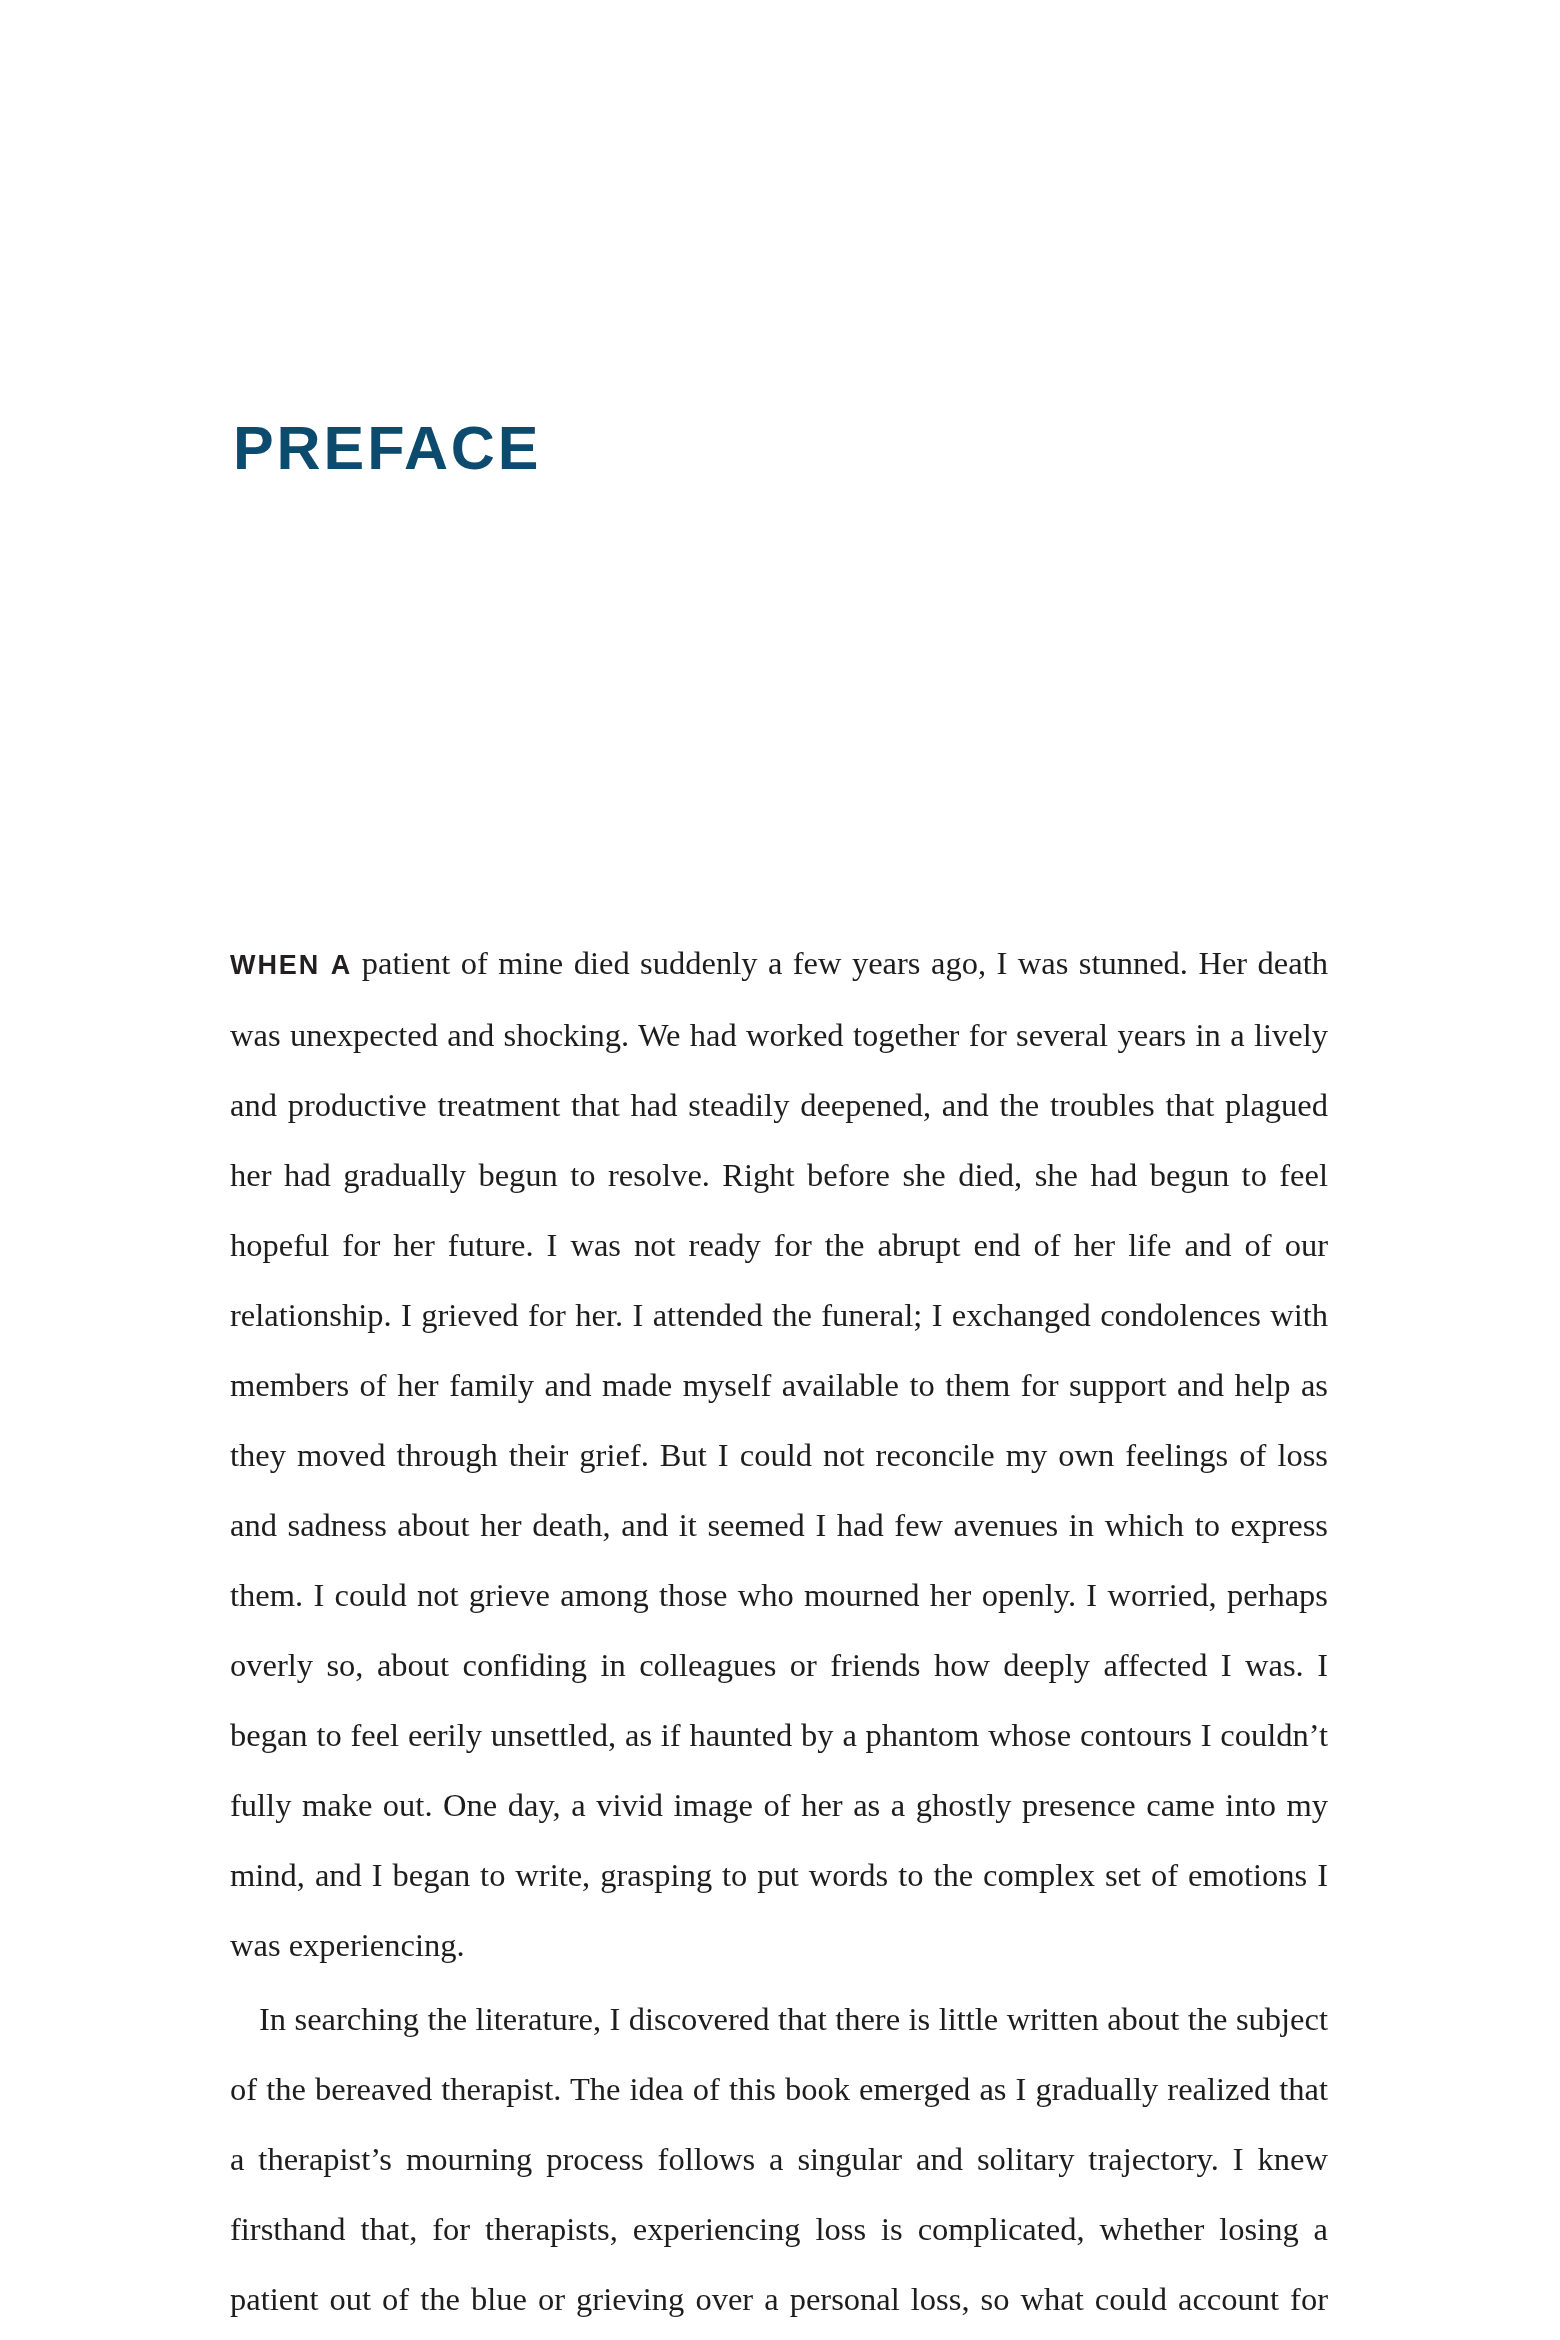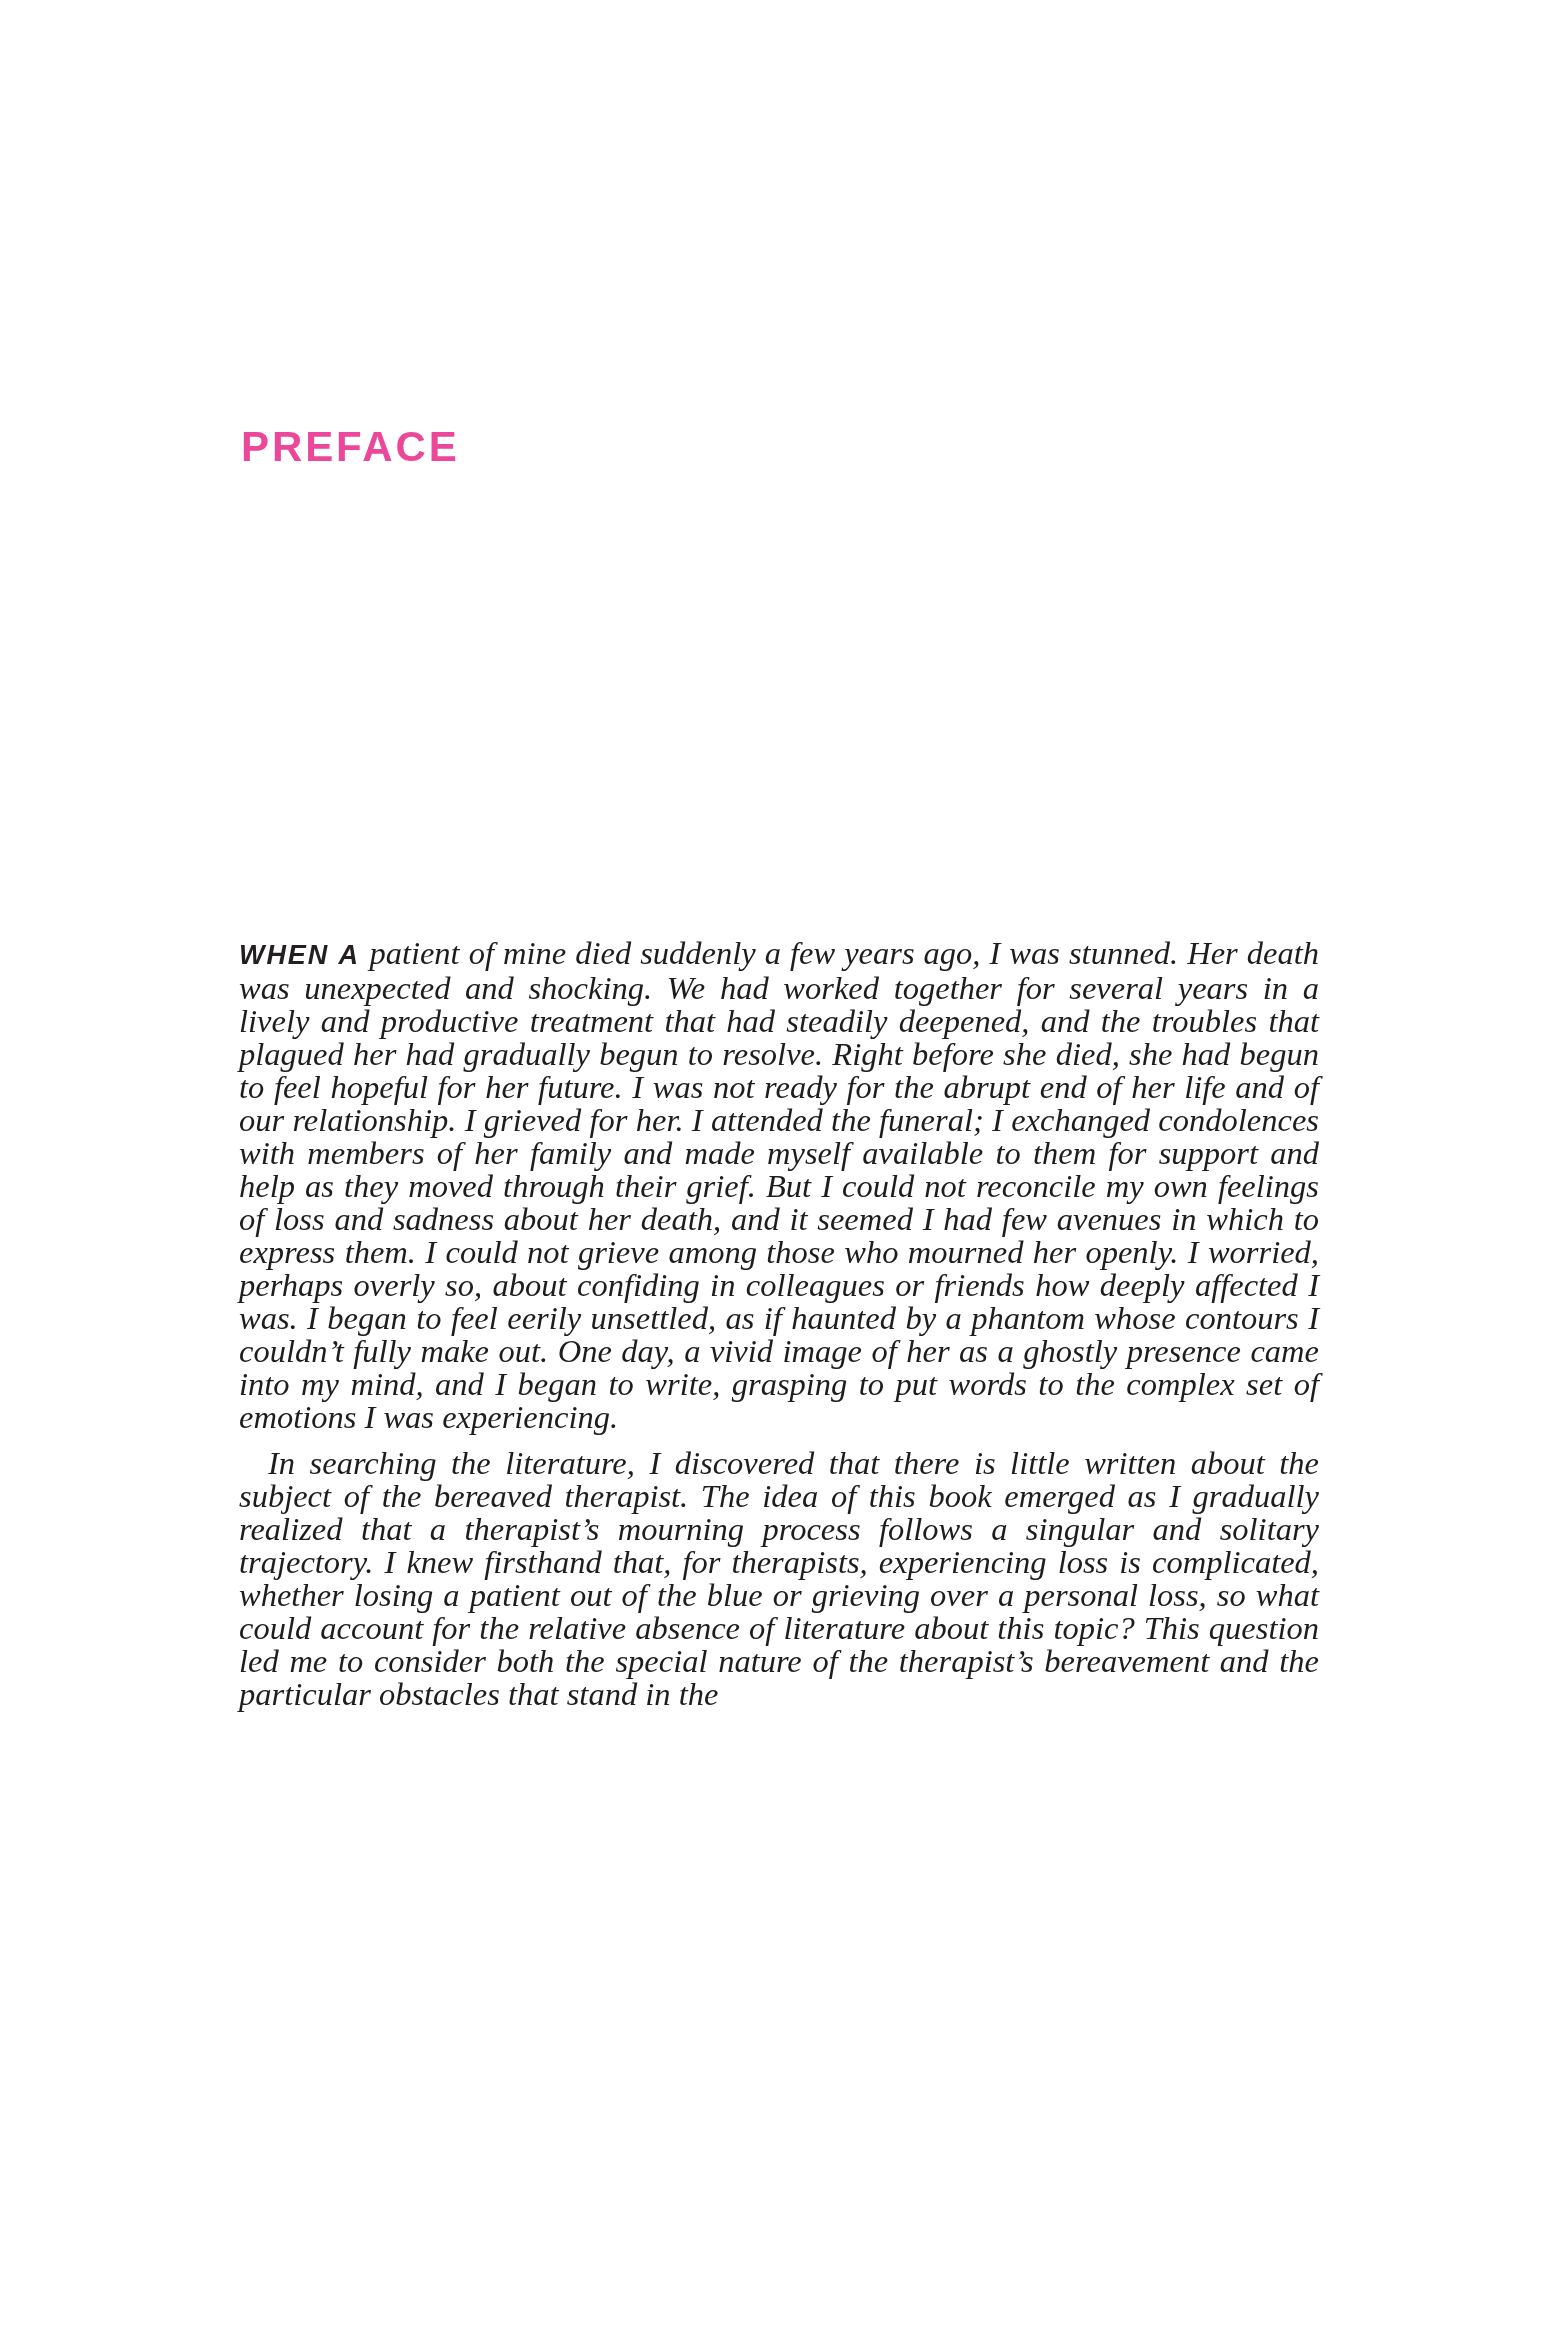--- a/index.html
+++ b/index.html
@@ -11,43 +11,42 @@
     position: relative;
     width: 1561px;
     height: 2341px;
     background: #ffffff;
     overflow: hidden;
   }
   .preface-heading {
     position: absolute;
     left: 229px;
     top: 414px;
-    margin: 12px;
+    margin: 4px;
     font-family: "Liberation Sans", sans-serif;
     font-weight: 700;
-    font-size: 42px;
+    font-size: 61px;
     line-height: 1;
     letter-spacing: 2.9px;
-    color: #ec4899;
+    color: #0c4a6e;
   }
   .body-text {
     position: absolute;
     left: 226px;
     top: 924px;
     width: 1106px;
   }
   .para {
-    margin: 13px;
+    margin: 4px;
     text-align: justify;
     font-family: "Liberation Serif", serif;
     font-size: 32.5px;
-    line-height: 33px;
+    line-height: 70px;
     color: #1d1d1d;
     hyphens: none;
-    font-style: italic;
   }
   .para.indented {
     text-indent: 29px;
   }
   .lead-in {
     font-family: "Liberation Sans", sans-serif;
     font-weight: 700;
     font-size: 27px;
     letter-spacing: 1.9px;
     color: #231f20;

